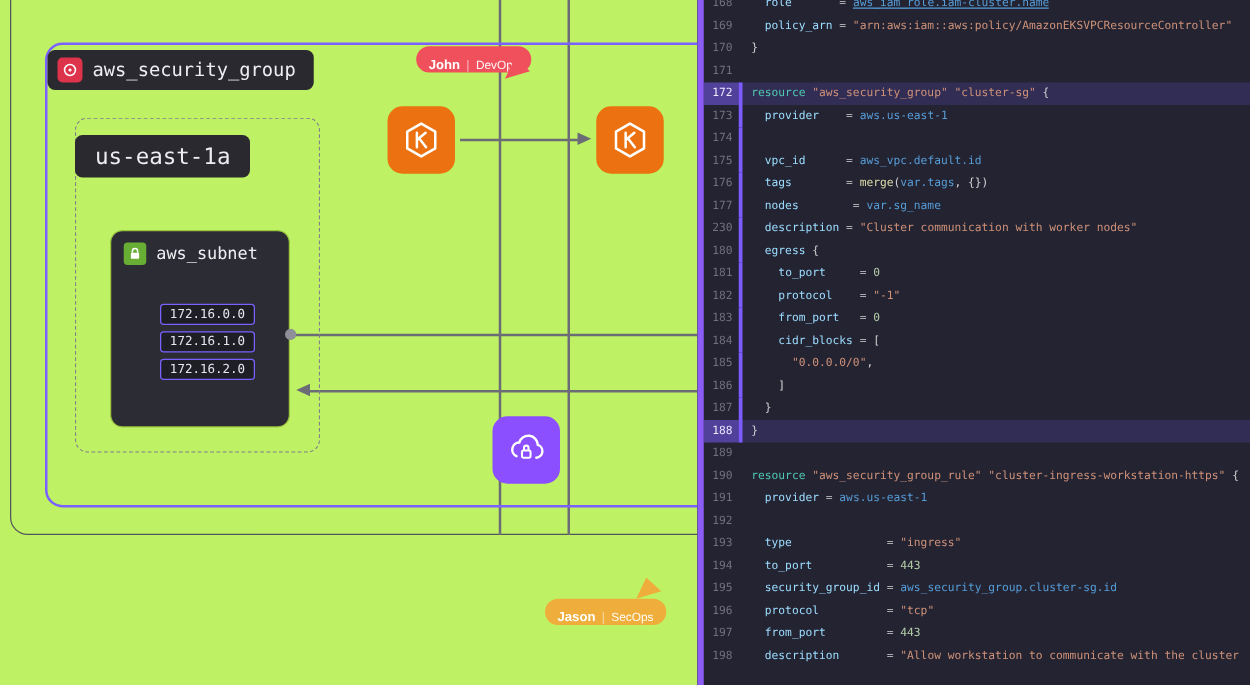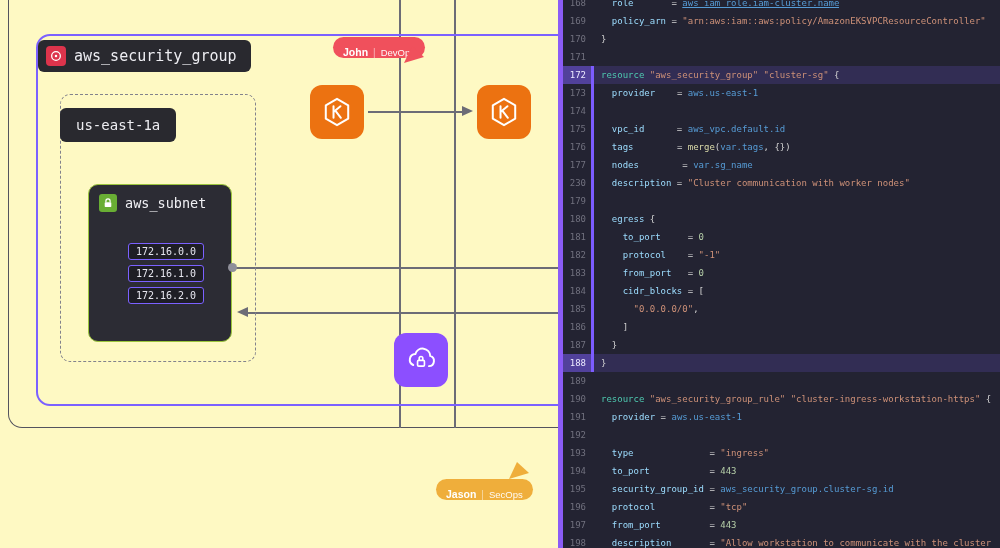--- a/index.html
+++ b/index.html
@@ -1,30 +1,30 @@
 <!DOCTYPE html>
 <html><head>
 <meta charset="utf-8">
 <style>
   *{margin:0;padding:0;box-sizing:border-box}
   html,body{width:1000px;height:548px;overflow:hidden;background:#18181d;font-family:"Liberation Sans",sans-serif}
 
   
-  .canvas{position:absolute;left:0;top:0;width:558px;height:548px;background:#fef9c3;overflow:hidden}
+  .canvas{position:absolute;left:0;top:0;width:558px;height:548px;background:#bef264;overflow:hidden}
   .outer-border{position:absolute;left:8px;top:-30px;width:700px;height:458px;
     border-left:1.5px solid #54545e;border-bottom:1.5px solid #54545e;border-bottom-left-radius:14px}
   .vline{position:absolute;width:1.5px;background:#6c6c76}
   .hline{position:absolute;height:1.5px;background:#6c6c76}
   .arr-left{position:absolute;width:0;height:0;border-top:5.5px solid transparent;border-bottom:5.5px solid transparent;border-right:11px solid #6c6c76}
   .arr-right{position:absolute;width:0;height:0;border-top:5.5px solid transparent;border-bottom:5.5px solid transparent;border-left:11px solid #6c6c76}
 
   .sg-container{position:absolute;left:36px;top:34px;width:580px;height:372px;border:2px solid #7B61FF;border-radius:14px}
   .chip{position:absolute;display:flex;align-items:center;gap:8px;background:#29292f;border-radius:6px;color:#ededf2}
   .sg-chip{left:38px;top:40px;height:32px;padding:0 14px 0 8px;font-size:15px}
-  .az-chip{left:60px;top:108px;height:34px;padding:0 16px;font-size:14px}
+  .az-chip{left:60px;top:108px;height:34px;padding:0 16px;font-size:18px}
   .chip-label{font-family:"DejaVu Sans Mono",monospace;white-space:nowrap}
   .mini-icon{display:inline-flex;align-items:center;justify-content:center;border-radius:4px;flex:none}
   .sg-mini{width:20px;height:20px;background:#DD344C}
   .lock-mini{width:18px;height:18px;background:#69AE34;border-radius:3px}
 
   .az-region{position:absolute;left:60px;top:94px;width:196px;height:268px;border:1.5px dashed #82828c;border-radius:10px}
 
   .subnet{position:absolute;left:88px;top:184px;width:144px;height:158px;background:#2c2c34;border:1.5px solid #9BC53D;border-radius:10px}
   .subnet-head{display:flex;align-items:center;gap:8px;padding:9px 12px 0 10px;color:#f0f0f4;font-family:"DejaVu Sans Mono",monospace;font-size:13.5px}
   .ip{position:absolute;left:39px;width:76px;height:17px;border:1px solid #7B61FF;border-radius:3px;background:#1e1e25;color:#e6e6ef;
@@ -193,25 +193,20 @@
         <span class="ln">177</span>
         <span class="bar"></span>
         <span class="ctext"><span class="c-d">  </span><span class="c-p">nodes</span><span class="c-d">        = </span><span class="c-r">var.sg_name</span></span>
       </div>
       <div class="crow barred">
         <span class="ln">230</span>
         <span class="bar"></span>
         <span class="ctext"><span class="c-d">  </span><span class="c-p">description</span><span class="c-d"> = </span><span class="c-s">"Cluster communication with worker nodes"</span></span>
       </div>
       <div class="crow barred">
-        <span class="ln">179</span>
-        <span class="bar"></span>
-        <span class="ctext"></span>
-      </div>
-      <div class="crow barred">
         <span class="ln">180</span>
         <span class="bar"></span>
         <span class="ctext"><span class="c-d">  </span><span class="c-p">egress</span><span class="c-d"> {</span></span>
       </div>
       <div class="crow barred">
         <span class="ln">181</span>
         <span class="bar"></span>
         <span class="ctext"><span class="c-d">    </span><span class="c-p">to_port</span><span class="c-d">     = </span><span class="c-n">0</span></span>
       </div>
       <div class="crow barred">

